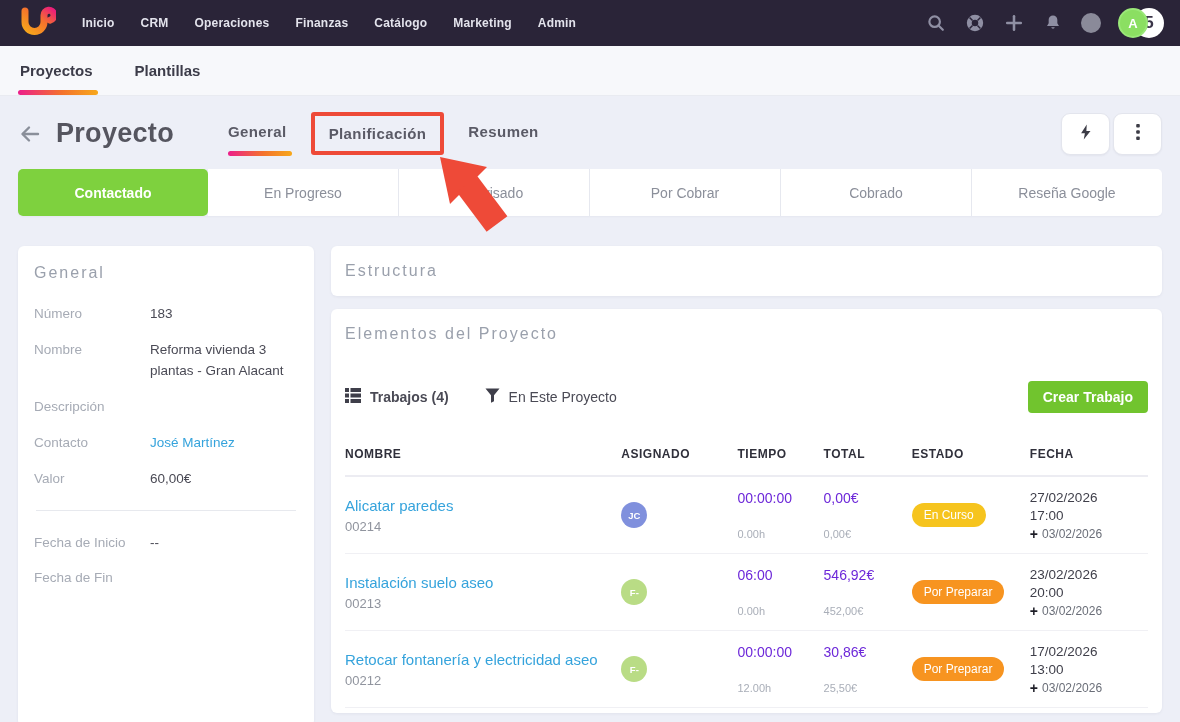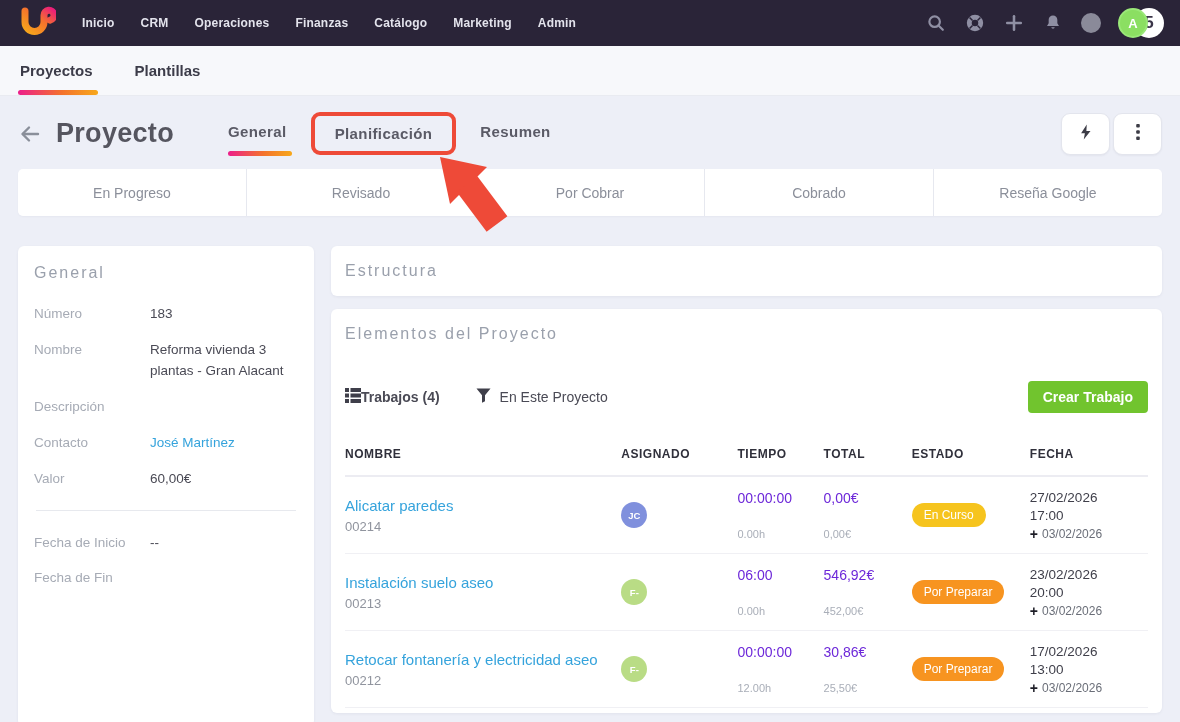--- a/index.html
+++ b/index.html
@@ -25,21 +25,21 @@
   .subtab .grad-underline { position:absolute; left:0; bottom:0; width:80px; height:5px; border-radius:3px; background:linear-gradient(90deg,#ec1e8b 0%,#f4722c 55%,#f7a81b 100%); }
 
   
   .page { position:relative; }
   .page-header { display:flex; align-items:center; padding:16px 18px 10px; }
   .back { margin-right:14px; cursor:pointer; display:flex; }
   .page-title { font-size:27px; font-weight:800; color:#55555f; letter-spacing:.3px; }
   .htabs { display:flex; margin-left:40px; gap:10px; }
   .htab { position:relative; font-size:15px; font-weight:700; color:#5a5a66; letter-spacing:.4px; padding:11px 14px; cursor:pointer; }
   .htab.active:after { content:""; position:absolute; left:14px; bottom:-1px; width:64px; height:5px; border-radius:3px; background:linear-gradient(90deg,#ec1e8b 0%,#f4722c 55%,#f7a81b 100%); }
-  .htab.annotated { border:4px solid #ee4a38; border-radius:9px; padding:9px 20px; }
+  .htab.annotated { border:4px solid #ee4a38; border-radius:3px; padding:9px 14px; }
   .actions { margin-left:auto; display:flex; gap:3px; }
   .abtn { width:49px; height:42px; background:#fff; border:1px solid #e3e5ed; border-radius:9px; display:flex; align-items:center; justify-content:center; cursor:pointer; box-shadow:0 1px 2px rgba(40,40,70,.05); }
 
   
   .annot-arrow { position:absolute; left:437px; top:58px; pointer-events:none; z-index:10; }
 
   
   .pipeline { display:flex; margin:4px 18px 0; height:47px; border-radius:5px; box-shadow:0 1px 2px rgba(40,40,70,.04); }
   .stage { flex:1; background:#fff; border-right:1px solid #e6e8ef; display:flex; align-items:center; justify-content:center; font-size:14px; color:#8b8f9a; cursor:pointer; }
   .stage:first-child { border-radius:5px 0 0 5px; }
@@ -56,21 +56,21 @@
   .drow { display:flex; margin-bottom:15px; font-size:13.5px; line-height:1.55; }
   .dlabel { width:116px; flex-shrink:0; color:#a6abb5; }
   .dvalue { color:#4a4a55; }
   .dvalue.link { color:#35a3dc; cursor:pointer; }
   .divider { border-top:1px solid #e7e9ee; margin:20px 2px 22px; }
 
   .right-col { flex:1; display:flex; flex-direction:column; gap:13px; }
   .estructura { height:50px; display:flex; align-items:center; padding:0 14px; }
   .elementos { padding:16px 14px 0; min-height:404px; }
   .toolbar { display:flex; align-items:center; margin-top:38px; }
-  .ttab { display:flex; align-items:center; font-size:14px; font-weight:600; color:#4a4a55; cursor:pointer; }
+  .ttab { display:flex; align-items:center; gap:9px; font-size:14px; font-weight:600; color:#4a4a55; cursor:pointer; }
   .tfilter { display:flex; align-items:center; gap:9px; font-size:14px; color:#4a4a55; margin-left:36px; cursor:pointer; }
   .create-btn { margin-left:auto; background:#71c42e; border:none; border-radius:4px; color:#fff; font-weight:700; font-size:14px; padding:8px 15px; cursor:pointer; font-family:inherit; }
 
   table { width:100%; border-collapse:collapse; margin-top:24px; }
   th { text-align:left; font-size:12px; font-weight:700; color:#30303b; letter-spacing:.5px; padding:10px 0 14px; border-bottom:2px solid #ececf2; }
   td { padding:12px 4px 12px 0; border-bottom:1px solid #f0f0f4; vertical-align:middle; }
   .col-name{width:276px;} .col-asig{width:116px;} .col-tiempo{width:86px;} .col-total{width:88px;} .col-estado{width:118px;} .col-fecha{width:118px;}
   .wname { font-size:15px; color:#35a3dc; cursor:pointer; line-height:1.3; }
   .wcode { font-size:13px; color:#90949e; margin-top:3px; }
   .avatar { width:26px; height:26px; border-radius:50%; color:#fff; font-size:9.5px; font-weight:700; display:flex; align-items:center; justify-content:center; }
@@ -190,20 +190,21 @@
         </button>
       </div>
     </div>
 
     <svg class="annot-arrow" width="86" height="82" viewBox="0 0 86 82">
       <polygon points="3,3 50,13 13,50" fill="#ee4a38"></polygon>
       <line x1="30" y1="30" x2="60" y2="70" stroke="#ee4a38" stroke-width="26"></line>
     </svg>
 
     <div class="pipeline">
+      <div class="stage active">Contactado</div>
       <div class="stage">En Progreso</div>
       <div class="stage">Revisado</div>
       <div class="stage">Por Cobrar</div>
       <div class="stage">Cobrado</div>
       <div class="stage">Reseña Google</div>
     </div>
 
     <div class="content">
 
       <aside class="card details-card">

